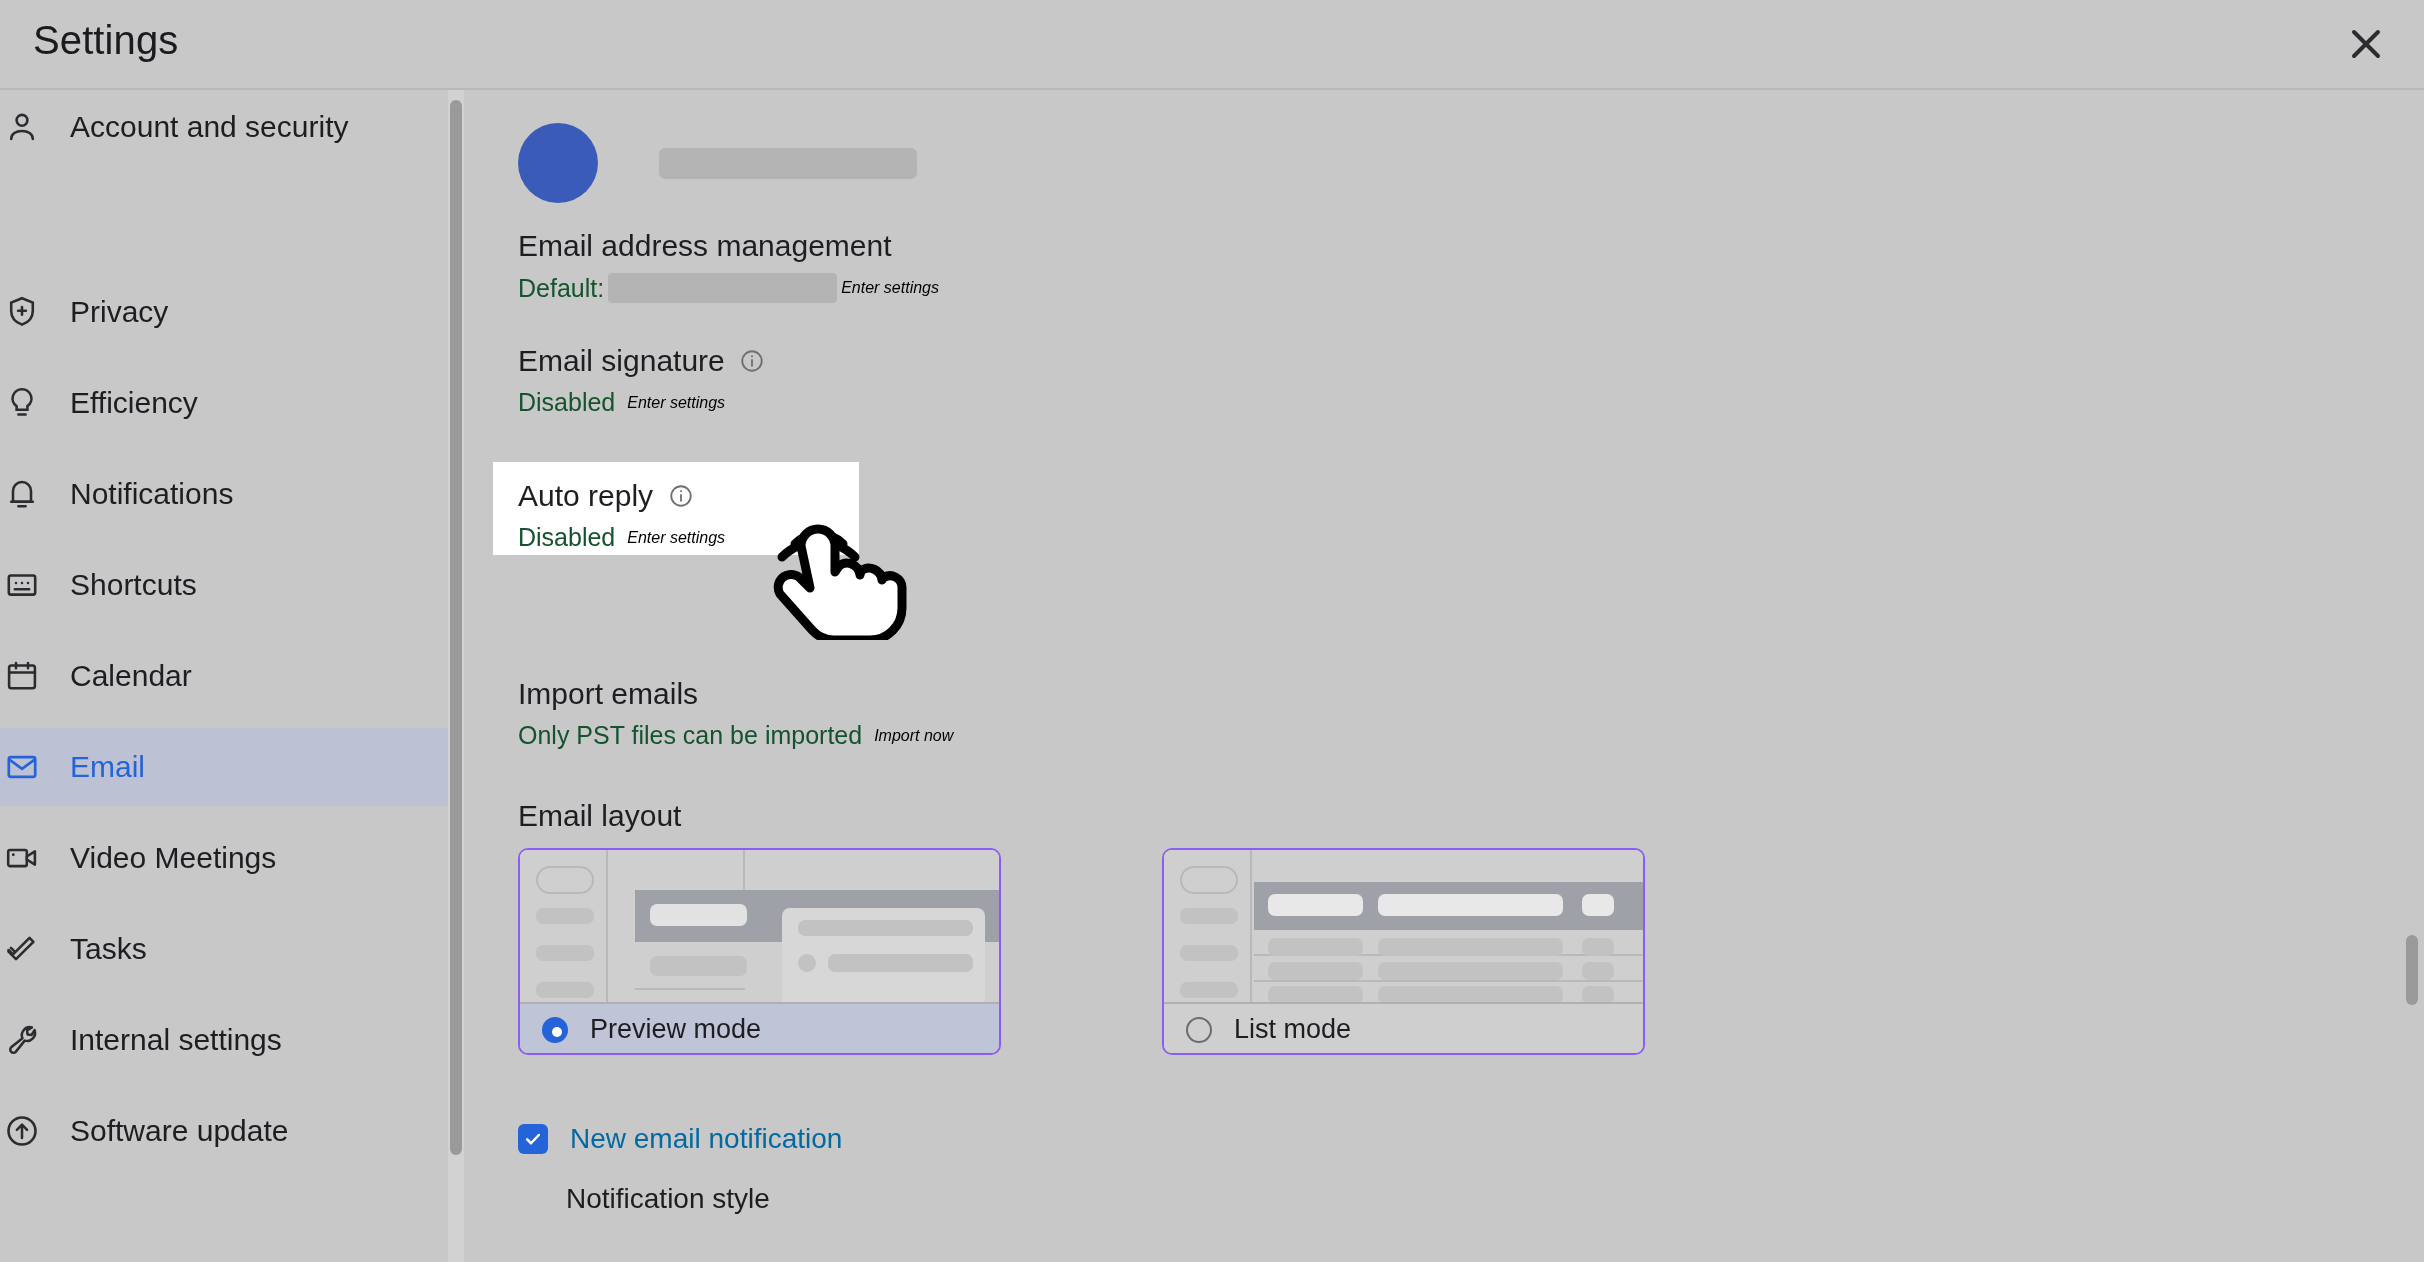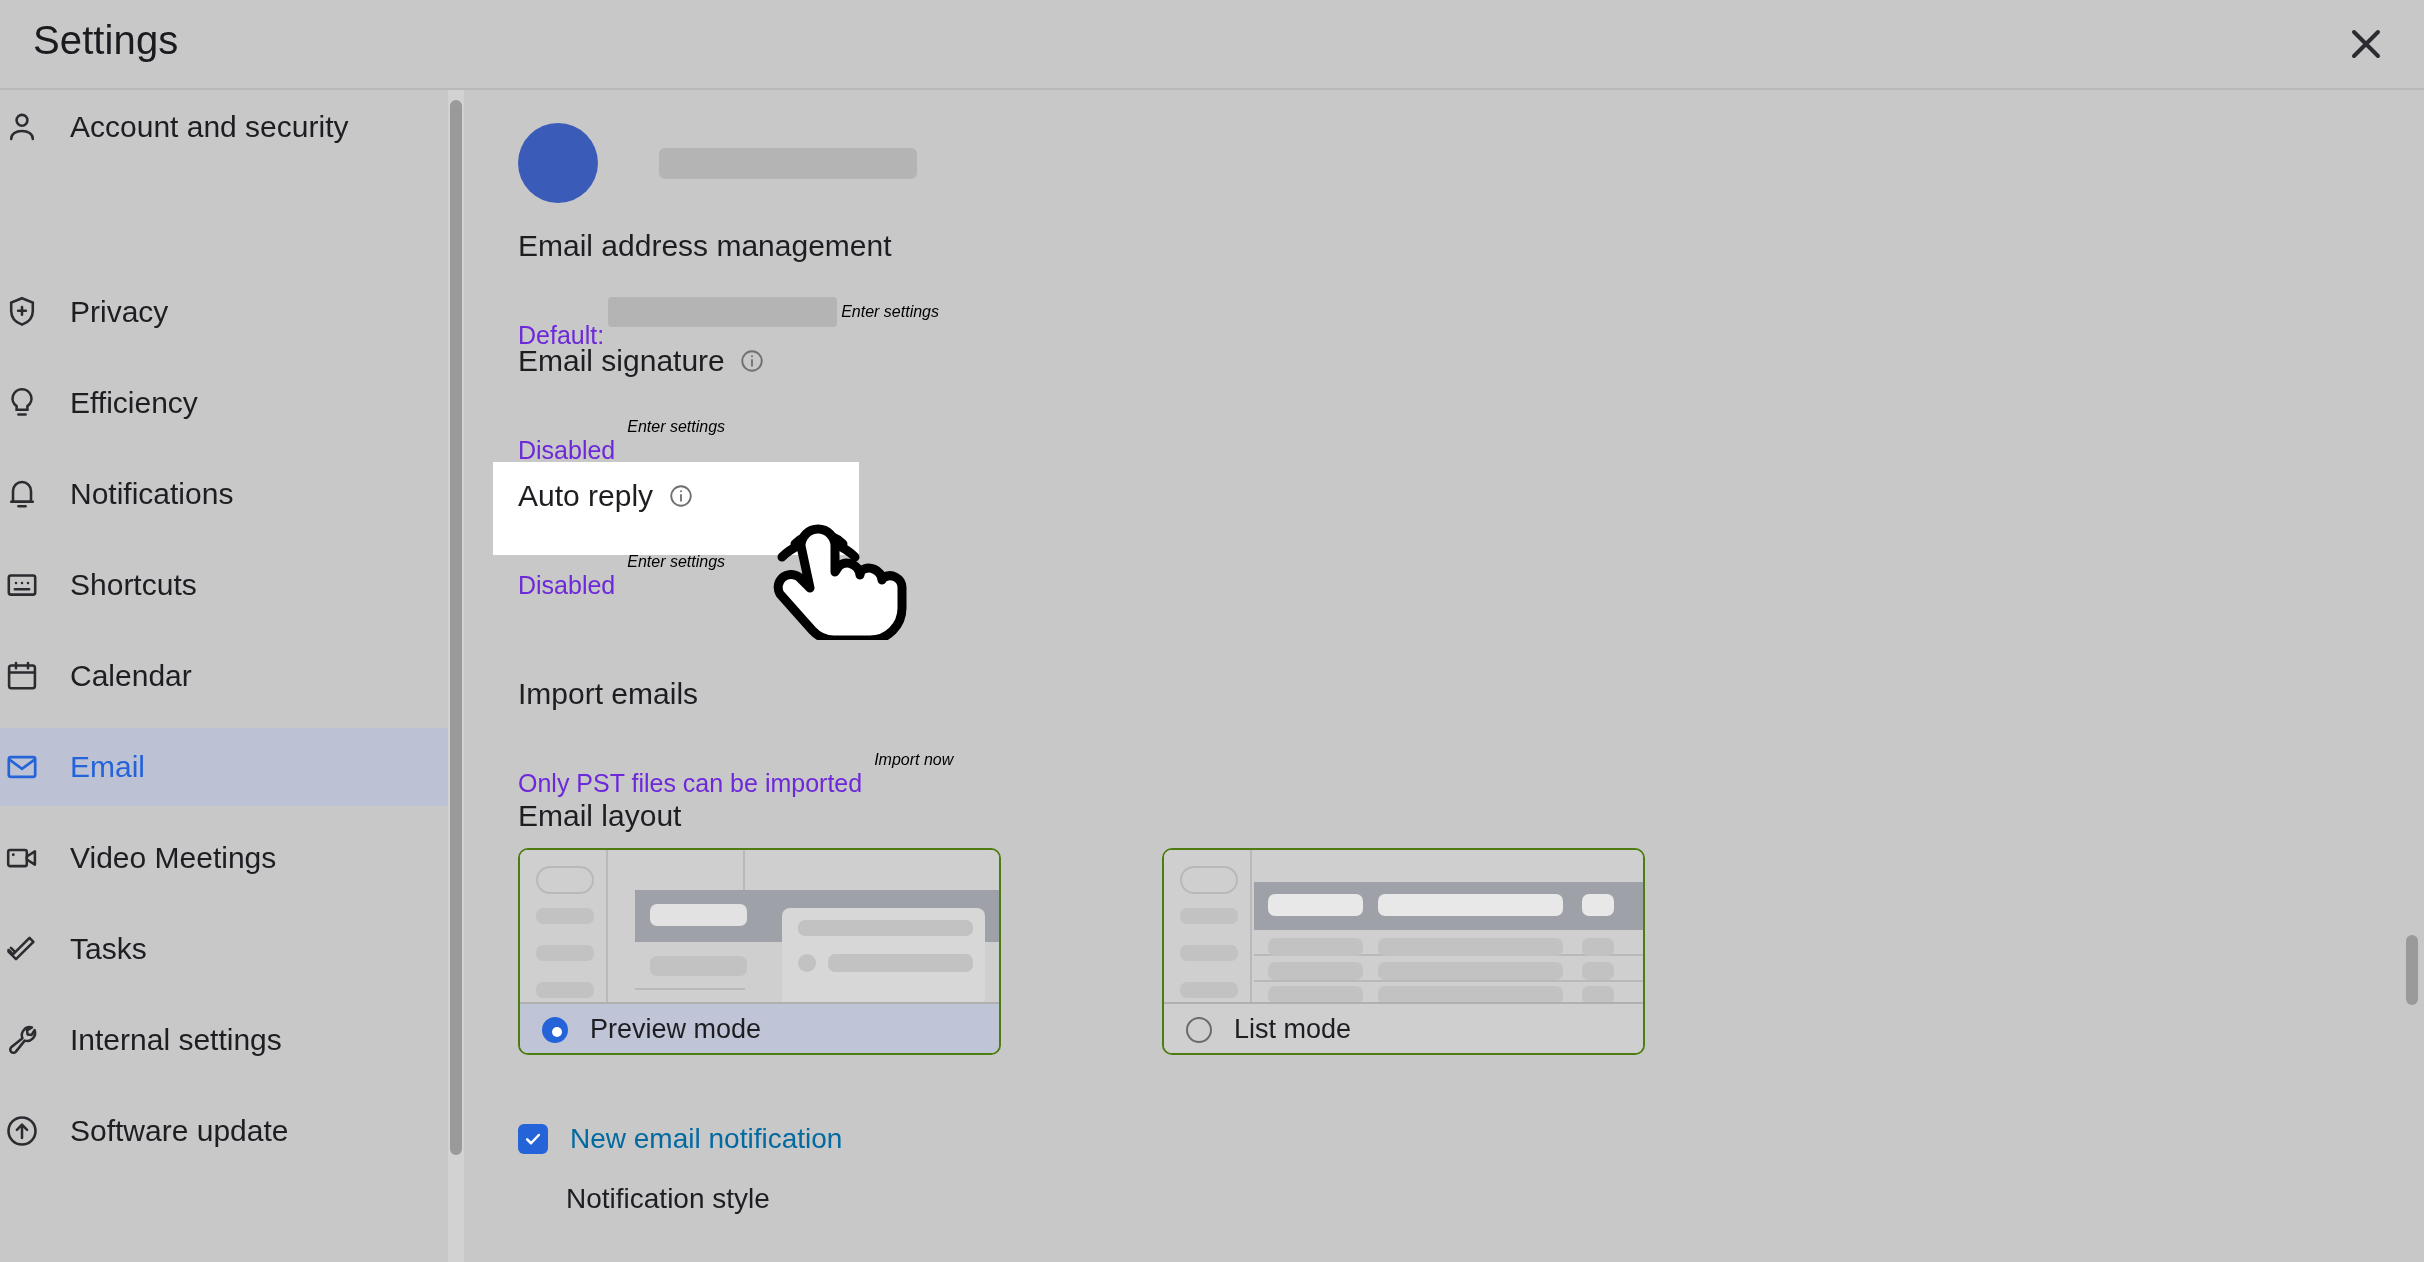--- a/index.html
+++ b/index.html
@@ -71,41 +71,41 @@
   .avatar {
     width: 80px; height: 80px; border-radius: 50%;
     background: #3a5bb8; flex: 0 0 80px;
   }
   .name-redact {
     width: 258px; height: 31px; border-radius: 6px;
     background: #b4b4b4; margin-left: 61px;
   }
 
   .sec-title { font-size: 30px; color: #1d1d22; }
-  .sec-sub { font-size: 25px; color: #6d28d9; margin-top: 48px; }
+  .sec-sub { font-size: 25px; color: #14532d; }
   .link { font-size: 16px; color: #000000; cursor: pointer; white-space: nowrap; font-style: italic; }
 
   .block { position: absolute; }
 
   .info-icon { display: inline-block; vertical-align: -3px; margin-left: 10px; cursor: pointer; }
 
   .redact-inline {
     display: inline-block; width: 229px; height: 30px;
     background: #b4b4b4; border-radius: 4px; vertical-align: -5px; margin: 0 4px;
   }
 
   .highlight-box {
     position: absolute; left: 21px; top: 372px; width: 366px; height: 93px;
     background: #ffffff;
   }
 
   
   .layout-title { position: absolute; left: 46px; top: 709px; font-size: 30px; color: #1d1d22; }
   .card {
-    position: absolute; border: 2px solid #4d7c0f; border-radius: 10px;
+    position: absolute; border: 2px solid #8b5cf6; border-radius: 10px;
     overflow: hidden; background: #cfcfcf; cursor: pointer;
   }
   .card-preview { left: 46px; top: 758px; width: 483px; height: 207px; }
   .card-list    { left: 390px; top: 758px; width: 483px; height: 207px; }
   .card .mock { position: relative; width: 100%; height: 152px; background: #cfcfcf; }
   .card .footer {
     position: relative; height: 53px; display: flex; align-items: center;
     padding-left: 22px; border-top: 2px solid #b0b0b0;
   }
   .card-preview .footer { background: #bfc5d6; }

